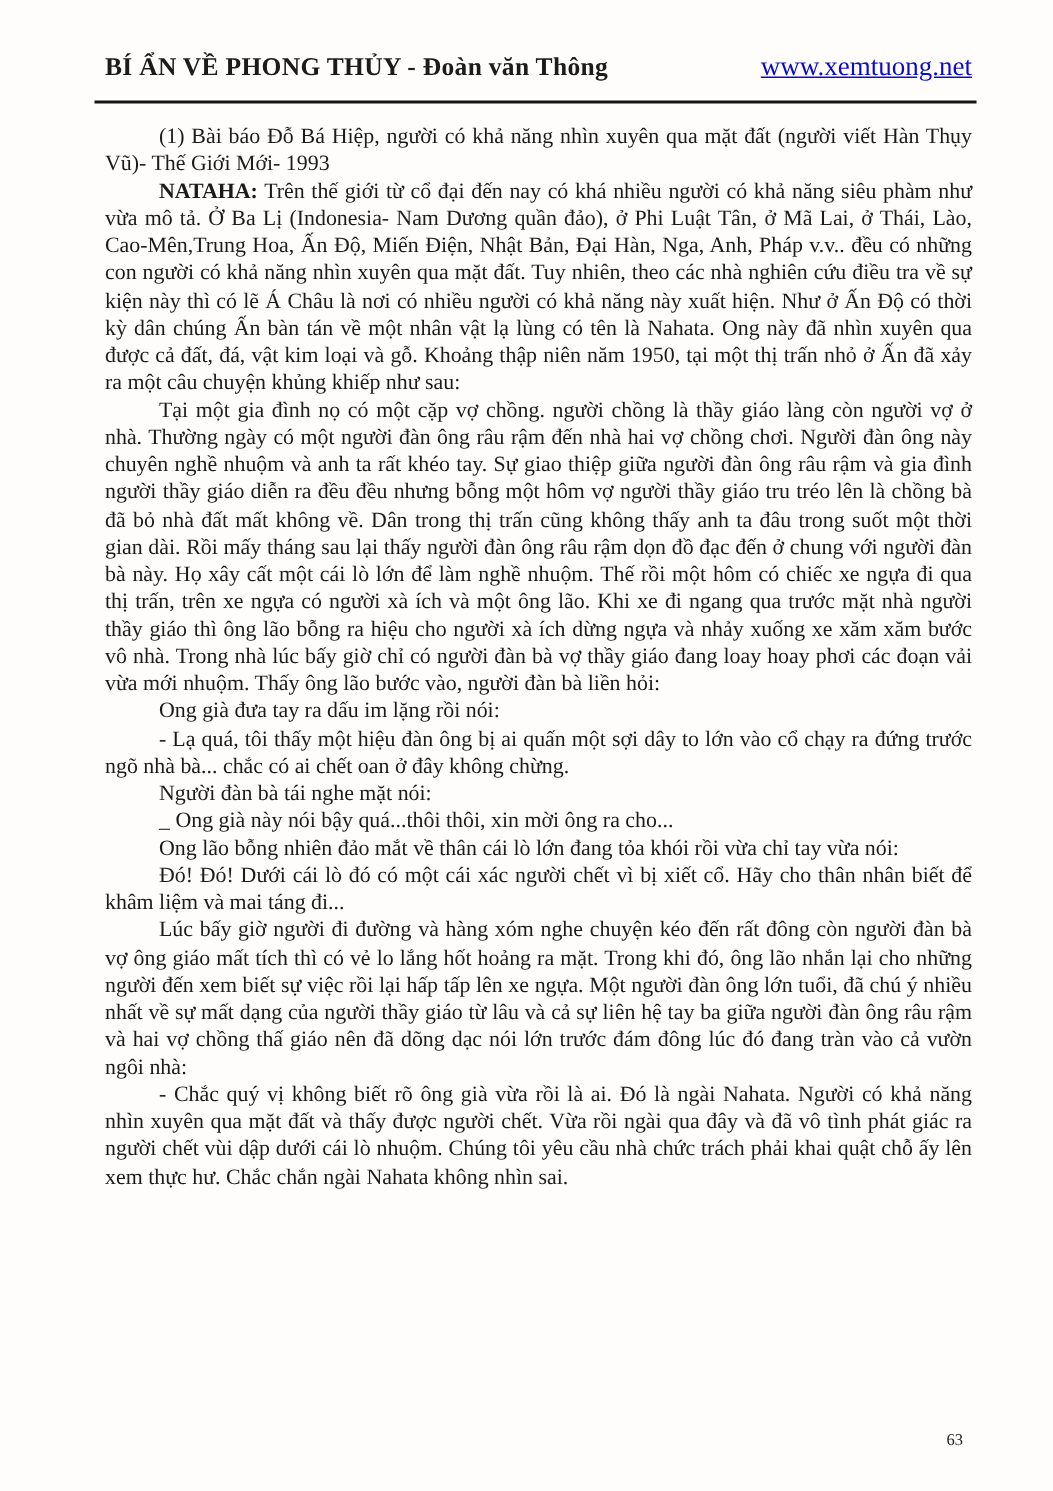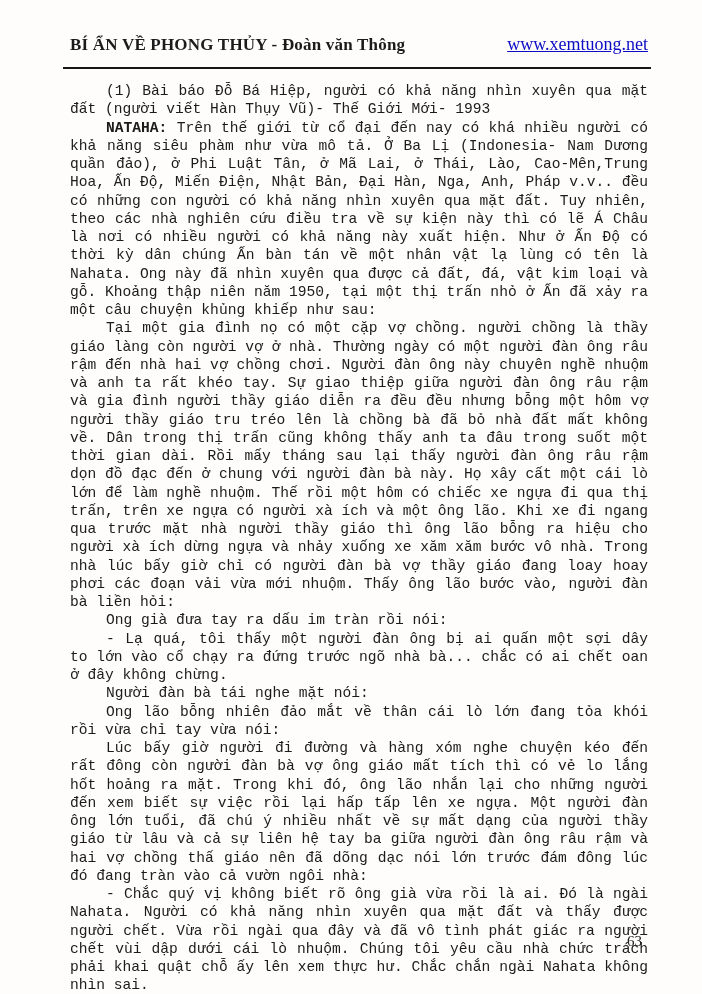--- a/index.html
+++ b/index.html
@@ -52,52 +52,53 @@
     left: 70px;
     width: 578px;
     font-size: 14.6px;
     line-height: 18.25px;
     text-align: justify;
   }
   .content p {
     margin: 0;
     padding: 0;
     text-indent: 36px;
-    font-family: Liberation Mono, monospace;
   }
   .content p b {
     font-weight: bold;
   }
   .footer-page-number {
     position: absolute;
-    bottom: 44px;
+    bottom: 28px;
     right: 60px;
-    font-size: 15px;
+    font-size: 11px;
     color: #222222;
   }
 </style>
 </head>
 <body>
 
 <div class="page">
 
   <div class="header">
     <span class="header-title">BÍ ẨN VỀ PHONG THỦY  - Đoàn văn Thông</span>
     <span class="header-link">www.xemtuong.net</span>
   </div>
 
   <div class="header-rule"></div>
 
   <div class="content">
       <p>(1) Bài báo Đỗ Bá Hiệp, người có khả năng nhìn xuyên qua mặt đất (người viết Hàn Thụy Vũ)- Thế Giới Mới- 1993</p>
       <p><b>NATAHA:</b> Trên thế giới từ cổ đại đến nay có khá nhiều người có khả năng siêu phàm như vừa mô tả. Ở Ba Lị (Indonesia- Nam Dương quần đảo), ở Phi Luật Tân, ở Mã Lai, ở Thái, Lào, Cao-Mên,Trung Hoa, Ấn Độ, Miến Điện, Nhật Bản, Đại Hàn, Nga, Anh, Pháp v.v.. đều có những con người có khả năng nhìn xuyên qua mặt đất. Tuy nhiên, theo các nhà nghiên cứu điều tra về sự kiện này thì có lẽ Á Châu là nơi có nhiều người có khả năng này xuất hiện. Như ở Ấn Độ có thời kỳ dân chúng Ấn bàn tán về một nhân vật lạ lùng có tên là Nahata. Ong này đã nhìn xuyên qua được cả đất, đá, vật kim loại và gỗ. Khoảng thập niên năm 1950, tại một thị trấn nhỏ ở Ấn đã xảy ra một câu chuyện khủng khiếp như sau:</p>
       <p>Tại một gia đình nọ có một cặp vợ chồng. người chồng là thầy giáo làng còn người vợ ở nhà. Thường ngày có một người đàn ông râu rậm đến nhà hai vợ chồng chơi. Người đàn ông này chuyên nghề nhuộm và anh ta rất khéo tay. Sự giao thiệp giữa người đàn ông râu rậm và gia đình người thầy giáo diễn ra đều đều nhưng bỗng một hôm vợ người thầy giáo tru tréo lên là chồng bà đã bỏ nhà đất mất không về. Dân trong thị trấn cũng không thấy anh ta đâu trong suốt một thời gian dài. Rồi mấy tháng sau lại thấy người đàn ông râu rậm dọn đồ đạc đến ở chung với người đàn bà này. Họ xây cất một cái lò lớn để làm nghề nhuộm. Thế rồi một hôm có chiếc xe ngựa đi qua thị trấn, trên xe ngựa có người xà ích và một ông lão. Khi xe đi ngang qua trước mặt nhà người thầy giáo thì ông lão bỗng ra hiệu cho người xà ích dừng ngựa và nhảy xuống xe xăm xăm bước vô nhà. Trong nhà lúc bấy giờ chỉ có người đàn bà vợ thầy giáo đang loay hoay phơi các đoạn vải vừa mới nhuộm. Thấy ông lão bước vào, người đàn bà liền hỏi:</p>
-      <p>Ong già đưa tay ra dấu im tràn rồi nói:</p>
-      <p>- Lạ quá, tôi thấy một người đàn ông bị ai quấn một sợi dây to lớn vào cổ chạy ra đứng trước ngõ nhà bà... chắc có ai chết oan ở đây không chừng.</p>
+      <p>Ong già đưa tay ra dấu im lặng rồi nói:</p>
+      <p>- Lạ quá, tôi thấy một hiệu đàn ông bị ai quấn một sợi dây to lớn vào cổ chạy ra đứng trước ngõ nhà bà... chắc có ai chết oan ở đây không chừng.</p>
       <p>Người đàn bà tái nghe mặt nói:</p>
+      <p>_ Ong già này nói bậy quá...thôi thôi, xin mời ông ra cho...</p>
       <p>Ong lão bỗng nhiên đảo mắt về thân cái lò lớn đang tỏa khói rồi vừa chỉ tay vừa nói:</p>
+      <p>Đó! Đó! Dưới cái lò đó có một cái xác người chết vì bị xiết cổ. Hãy cho thân nhân biết để khâm liệm và mai táng đi...</p>
       <p>Lúc bấy giờ người đi đường và hàng xóm nghe chuyện kéo đến rất đông còn người đàn bà vợ ông giáo mất tích thì có vẻ lo lắng hốt hoảng ra mặt. Trong khi đó, ông lão nhắn lại cho những người đến xem biết sự việc rồi lại hấp tấp lên xe ngựa. Một người đàn ông lớn tuổi, đã chú ý nhiều nhất về sự mất dạng của người thầy giáo từ lâu và cả sự liên hệ tay ba giữa người đàn ông râu rậm và hai vợ chồng thấ giáo nên đã dõng dạc nói lớn trước đám đông lúc đó đang tràn vào cả vườn ngôi nhà:</p>
       <p>- Chắc quý vị không biết rõ ông già vừa rồi là ai. Đó là ngài Nahata. Người có khả năng nhìn xuyên qua mặt đất và thấy được người chết. Vừa rồi ngài qua đây và đã vô tình phát giác ra người chết vùi dập dưới cái lò nhuộm. Chúng tôi yêu cầu nhà chức trách phải khai quật chỗ ấy lên xem thực hư. Chắc chắn ngài Nahata không nhìn sai.</p>
     </div>
 
   <div class="footer-page-number">63</div>
 
 </div>
 
 </body></html>

